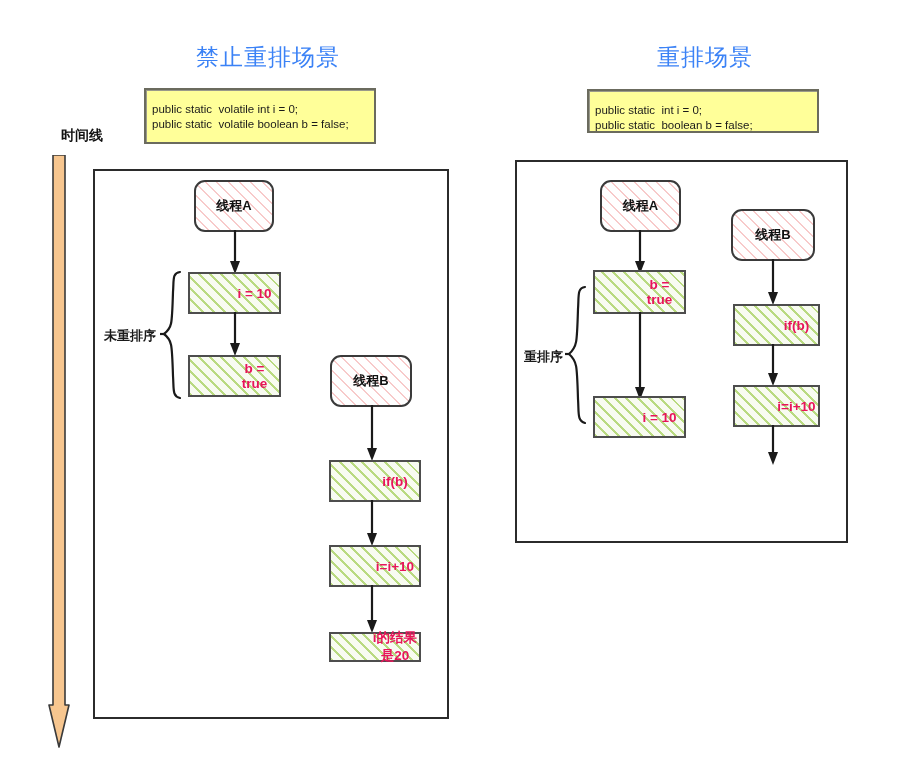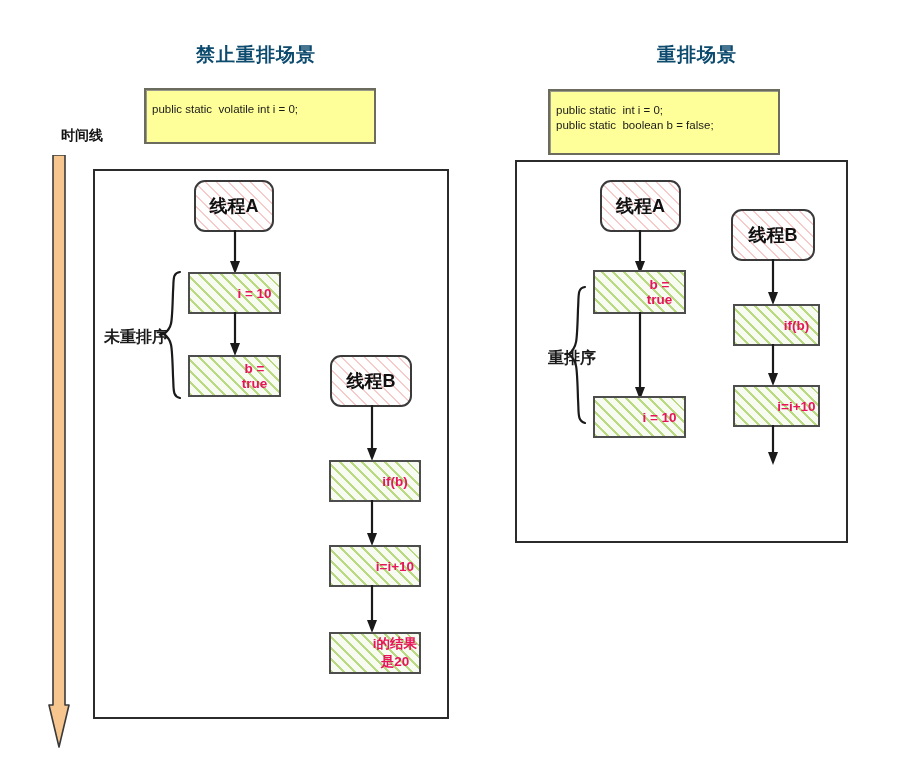--- a/index.html
+++ b/index.html
@@ -16,40 +16,40 @@
   }
 
   .canvas {
     position: absolute;
     inset: 0;
   }
 
   
   .panel-title {
     position: absolute;
-    font-size: 19px;
-    font-weight: bold;
-    color: #0c4a6e;
+    font-size: 23px;
+    font-weight: normal;
+    color: #3b82f6;
     letter-spacing: 1px;
     white-space: nowrap;
   }
   #title-left  { left: 196px; top: 42px; }
   #title-right { left: 657px; top: 42px; }
 
   
   .code-box {
     position: absolute;
     background: #ffff99;
     border: 2px solid #6b6b5e;
     box-shadow: 1px 1px 0 #9a9a8a inset;
     box-sizing: border-box;
     padding: 12px 0 5px 6px;
   }
   #code-left  { left: 144px; top: 88px; width: 232px; height: 56px; }
-  #code-right { left: 548px; top: 89px; width: 232px; height: 66px; }
+  #code-right { left: 587px; top: 89px; width: 232px; height: 44px; }
   .code-line {
     font-family: "Liberation Sans", "DejaVu Sans", sans-serif;
     font-size: 11.5px;
     color: #1a1a1a;
     line-height: 15px;
     white-space: pre;
   }
 
   
   .scenario-panel {
@@ -91,21 +91,21 @@
   .node-thread {
     border: 2.2px solid #3a3a3a;
     border-radius: 11px;
     background-color: #ffffff;
     background-image: repeating-linear-gradient(
         45deg,
         rgba(240,150,150,0.50) 0px,
         rgba(240,150,150,0.50) 1.4px,
         rgba(255,255,255,0) 1.4px,
         rgba(255,255,255,0) 8px);
-    font-size: 18px;
+    font-size: 13px;
     font-weight: bold;
     color: #111111;
   }
 
   
   .node-stmt {
     border: 2.2px solid #4d4d4d;
     background-color: #e4f0c8;
     background-image: repeating-linear-gradient(
         45deg,
@@ -119,40 +119,41 @@
     padding-left: 40px;
   }
 
   
   .connector { position: absolute; overflow: visible; }
 
   
   .brace { position: absolute; overflow: visible; }
   .brace-label {
     position: absolute;
-    font-size: 16px;
+    font-size: 13px;
     font-weight: bold;
     color: #1a1a1a;
     white-space: nowrap;
   }
 </style>
 </head>
 <body>
 
 <div class="canvas">
 
   <div id="timeline-label">时间线</div>
   <svg id="timeline-arrow" viewBox="0 0 22 595">
     <path d="M5 0 L17 0 L17 550 L21 550 L11 592 L1 550 L5 550 Z" fill="#f7c68f" stroke="#3a3a3a" stroke-width="1.6" stroke-linejoin="round"></path>
   </svg>
 
   <div class="panel-title" id="title-left">禁止重排场景</div>
 
   <div class="code-box" id="code-left">
     <div class="code-line">public static  volatile int i = 0;</div>
+    <div class="code-line">public static  volatile boolean b = false;</div>
   </div>
 
   <div class="scenario-panel" id="panel-left"></div>
 
   <div class="node node-thread" style="left:194px; top:180px; width:80px; height:52px;">线程A</div>
 
   <svg class="connector" style="left:227px; top:230px; width:16px; height:46px;" viewBox="0 0 16 46">
     <path d="M8 0 L8 34" stroke="#1a1a1a" stroke-width="2.2" fill="none"></path>
     <path d="M8 44 L3 31 L13 31 Z" fill="#1a1a1a"></path>
   </svg>
@@ -186,21 +187,21 @@
     <path d="M8 46 L3 33 L13 33 Z" fill="#1a1a1a"></path>
   </svg>
 
   <div class="node node-stmt" style="left:329px; top:545px; width:92px; height:42px;">i=i+10</div>
 
   <svg class="connector" style="left:364px; top:585px; width:16px; height:50px;" viewBox="0 0 16 50">
     <path d="M8 0 L8 38" stroke="#1a1a1a" stroke-width="2.2" fill="none"></path>
     <path d="M8 48 L3 35 L13 35 Z" fill="#1a1a1a"></path>
   </svg>
 
-  <div class="node node-stmt" style="left:329px; top:632px; width:92px; height:42px;text-align:center;">i的结果是20</div>
+  <div class="node node-stmt" style="left:329px; top:632px; width:92px; height:30px;text-align:center;">i的结果是20</div>
 
   <div class="panel-title" id="title-right">重排场景</div>
 
   <div class="code-box" id="code-right">
     <div class="code-line">public static  int i = 0;</div>
     <div class="code-line">public static  boolean b = false;</div>
   </div>
 
   <div class="scenario-panel" id="panel-right"></div>
 
@@ -217,21 +218,21 @@
     <path d="M8 0 L8 78" stroke="#1a1a1a" stroke-width="2.2" fill="none"></path>
     <path d="M8 88 L3 75 L13 75 Z" fill="#1a1a1a"></path>
   </svg>
 
   <div class="node node-stmt" style="left:593px; top:396px; width:93px; height:42px;">i = 10</div>
 
   <svg class="brace" style="left:565px; top:285px; width:24px; height:140px;" viewBox="0 0 24 140">
     <path d="M20 2 C12 3 14 11 13 24 C12 58 12 62 4 69 C12 76 12 80 13 114 C14 128 12 136 20 138" stroke="#1a1a1a" stroke-width="2.2" fill="none" stroke-linecap="round"></path>
     <path d="M4 69 L0 69" stroke="#1a1a1a" stroke-width="2.2" fill="none"></path>
   </svg>
-  <div class="brace-label" style="left:524px; top:348px;margin-left:24px;">重排序</div>
+  <div class="brace-label" style="left:524px; top:348px;">重排序</div>
 
   <div class="node node-thread" style="left:731px; top:209px; width:84px; height:52px;">线程B</div>
 
   <svg class="connector" style="left:765px; top:259px; width:16px; height:48px;" viewBox="0 0 16 48">
     <path d="M8 0 L8 36" stroke="#1a1a1a" stroke-width="2.2" fill="none"></path>
     <path d="M8 46 L3 33 L13 33 Z" fill="#1a1a1a"></path>
   </svg>
 
   <div class="node node-stmt" style="left:733px; top:304px; width:87px; height:42px;">if(b)</div>
 

